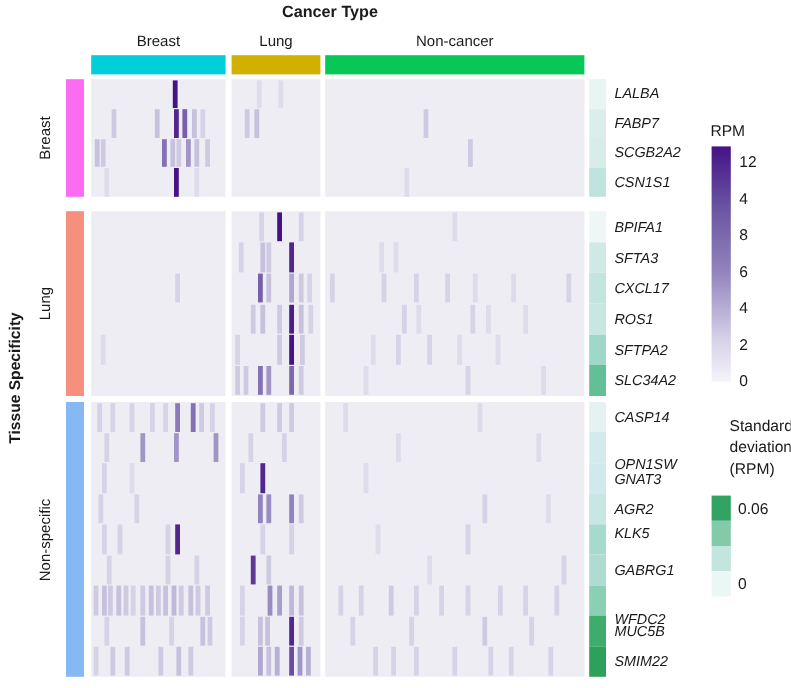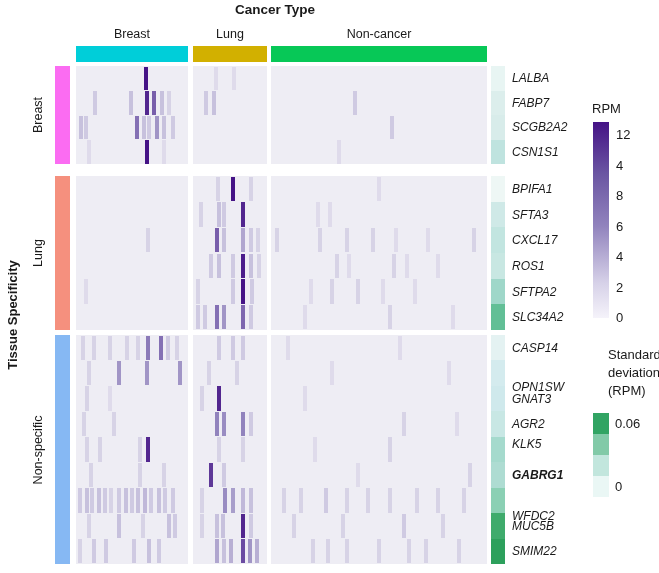--- a/index.html
+++ b/index.html
@@ -288,21 +288,21 @@
       <div class="gene-label" style="top: 207.5px;">SFTA3</div>
       <div class="gene-label" style="top: 233.167px;">CXCL17</div>
       <div class="gene-label" style="top: 258.833px;">ROS1</div>
       <div class="gene-label" style="top: 284.5px;">SFTPA2</div>
       <div class="gene-label" style="top: 310.167px;">SLC34A2</div>
       <div class="gene-label" style="top: 340.722px;">CASP14</div>
       <div class="gene-label" style="top: 380px;">OPN1SW</div>
       <div class="gene-label" style="top: 391.611px;">GNAT3</div>
       <div class="gene-label" style="top: 417.056px;">AGR2</div>
       <div class="gene-label" style="top: 437px;">KLK5</div>
-      <div class="gene-label" style="top: 467.944px; font-weight: bold;">GABRG1</div>
+      <div class="gene-label" style="top: 467.944px;">GABRG1</div>
       <div class="gene-label" style="top: 509px;">WFDC2</div>
       <div class="gene-label" style="top: 518.833px;">MUC5B</div>
       <div class="gene-label" style="top: 544.278px;">SMIM22</div>
     </div>
 
   <div class="abs legend-title" style="left:592px;top:100px;">RPM</div>
   <div class="abs" id="rpm-bar" style="left:593px;top:122px;"></div>
   <div id="rpm-ticks" class="abs" style="left:0;top:0;">
       <div class="tick-label" style="left: 616px; top: 127px;">12</div>
       <div class="tick-label" style="left: 616px; top: 157.5px;">4</div>

